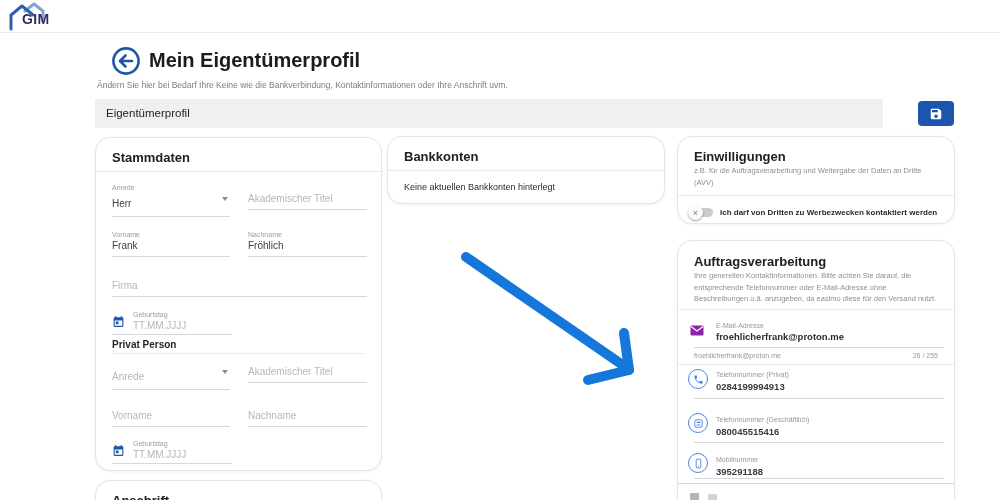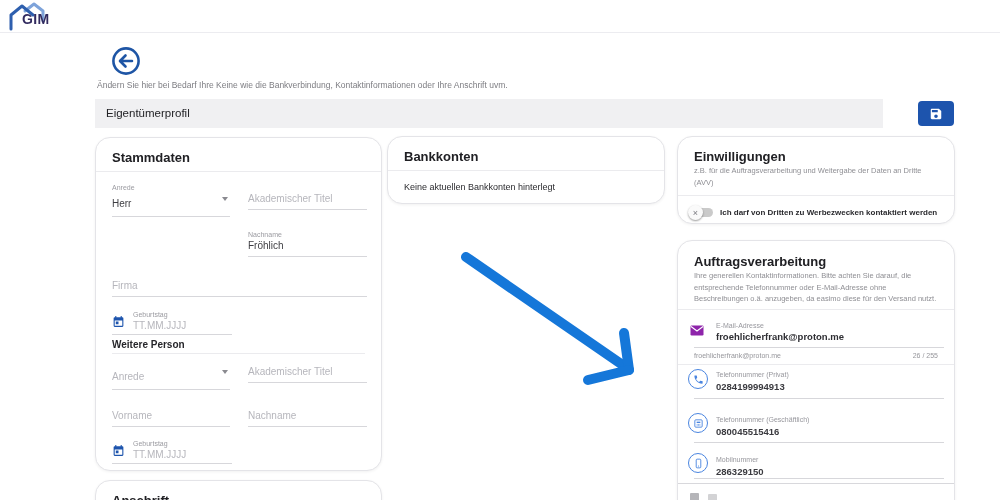--- a/index.html
+++ b/index.html
@@ -80,20 +80,21 @@
       <span class="logo-text">GIM</span>
     </div>
   </header>
 
   <button class="back-btn">
     <svg width="30" height="30" viewBox="0 0 30 30">
       <circle cx="15" cy="15" r="12.6" fill="none" stroke="#1e55a5" stroke-width="2.6"></circle>
       <path d="M21 15 H10 M14.5 9.5 L9 15 L14.5 20.5" fill="none" stroke="#1e55a5" stroke-width="2.6" stroke-linecap="round" stroke-linejoin="round"></path>
     </svg>
   </button>
+  <h1 class="page-title">Mein Eigentümerprofil</h1>
   <p class="page-subtitle">Ändern Sie hier bei Bedarf Ihre Keine wie die Bankverbindung, Kontaktinformationen oder Ihre Anschrift uvm.</p>
 
   <div class="toolbar">
     <span class="toolbar-title">Eigentümerprofil</span>
     <button class="save-btn">
       <svg width="14" height="14" viewBox="0 0 24 24">
         <path d="M17 3H5c-1.11 0-2 .9-2 2v14c0 1.1.89 2 2 2h14c1.1 0 2-.9 2-2V7l-4-4zm-5 16c-1.66 0-3-1.34-3-3s1.34-3 3-3 3 1.34 3 3-1.34 3-3 3zm3-10H5V5h10v4z" fill="#ffffff"></path>
       </svg>
     </button>
   </div>
@@ -106,38 +107,42 @@
       <span class="tiny-label">Anrede</span>
       <div class="selectbox">
         <span class="fval">Herr</span>
         <i class="caret"></i>
       </div>
     </div>
     <div class="field" style="left:152px; top:55px; width:119px;">
       <input class="input" placeholder="Akademischer Titel" style="">
     </div>
 
+    <div class="field" style="left:16px; top:93px; width:118px;">
+      <span class="tiny-label">Vorname</span>
+      <input class="input" value="Frank" style="">
+    </div>
     <div class="field" style="left:16px; top:142px; width:255px;">
       <input class="input" placeholder="Firma" style="">
     </div>
 
     <div class="field" style="left:152px; top:93px; width:119px;">
       <span class="tiny-label">Nachname</span>
       <input class="input" value="Fröhlich" style="">
     </div>
 
     <div class="date-field" style="left:16px; top:173px; width:120px; height:24px;">
       <svg width="13" height="13" viewBox="0 0 24 24">
         <path d="M19 4h-1V2h-2v2H8V2H6v2H5a2 2 0 0 0-2 2v14a2 2 0 0 0 2 2h14a2 2 0 0 0 2-2V6a2 2 0 0 0-2-2zm0 16H5V10h14v10zM7 12h5v5H7z" fill="#1d54ad"></path>
       </svg>
       <span class="tiny-label">Geburtstag</span>
       <span class="fval ph">TT.MM.JJJJ</span>
     </div>
 
-    <h3 class="sub-head" style="top:201px;">Weitere Person</h3>
+    <h3 class="sub-head" style="top:201px;">Privat Person</h3>
     <div class="div-full" style="top:215px; left:16px; right:16px;"></div>
 
     <div class="field" style="left:16px; top:228px; width:118px;">
       <div class="selectbox">
         <span class="fval ph">Anrede</span>
         <i class="caret"></i>
       </div>
     </div>
     <div class="field" style="left:152px; top:228px; width:119px;">
       <input class="input" placeholder="Akademischer Titel" style="">
@@ -218,21 +223,21 @@
     <span class="crow-value" style="top:185px;">080045515416</span>
     <div class="div-inset" style="left:16px; width:250px; top:201px;"></div>
 
     <span class="circle-icon" style="left:10px; top:212px;">
       <svg width="11" height="11" viewBox="0 0 24 24">
         <rect x="7" y="2.5" width="10" height="19" rx="2" fill="none" stroke="#4a85e0" stroke-width="2"></rect>
         <circle cx="12" cy="17.5" r="1.3" fill="#4a85e0"></circle>
       </svg>
     </span>
     <span class="crow-label" style="top:215px;">Mobilnummer</span>
-    <span class="crow-value" style="top:225px;">286329150</span>
+    <span class="crow-value" style="top:225px;">395291188</span>
     <div class="div-inset" style="left:16px; width:250px; top:237px;"></div>
 
     <div class="div-full" style="top:242px; background:#d8d8dc;"></div>
     <span class="stub" style="left:12px; top:252px;"></span>
     <span class="stub" style="left:30px; top:253px; opacity:.6;"></span>
   </section>
 
   <svg class="arrow-layer" viewBox="0 0 200 150">
     <path d="M16 17 L177 128" fill="none" stroke="#1577d9" stroke-width="10" stroke-linecap="round"></path>
     <path d="M174 93 L179 130" fill="none" stroke="#1577d9" stroke-width="10" stroke-linecap="round"></path>

